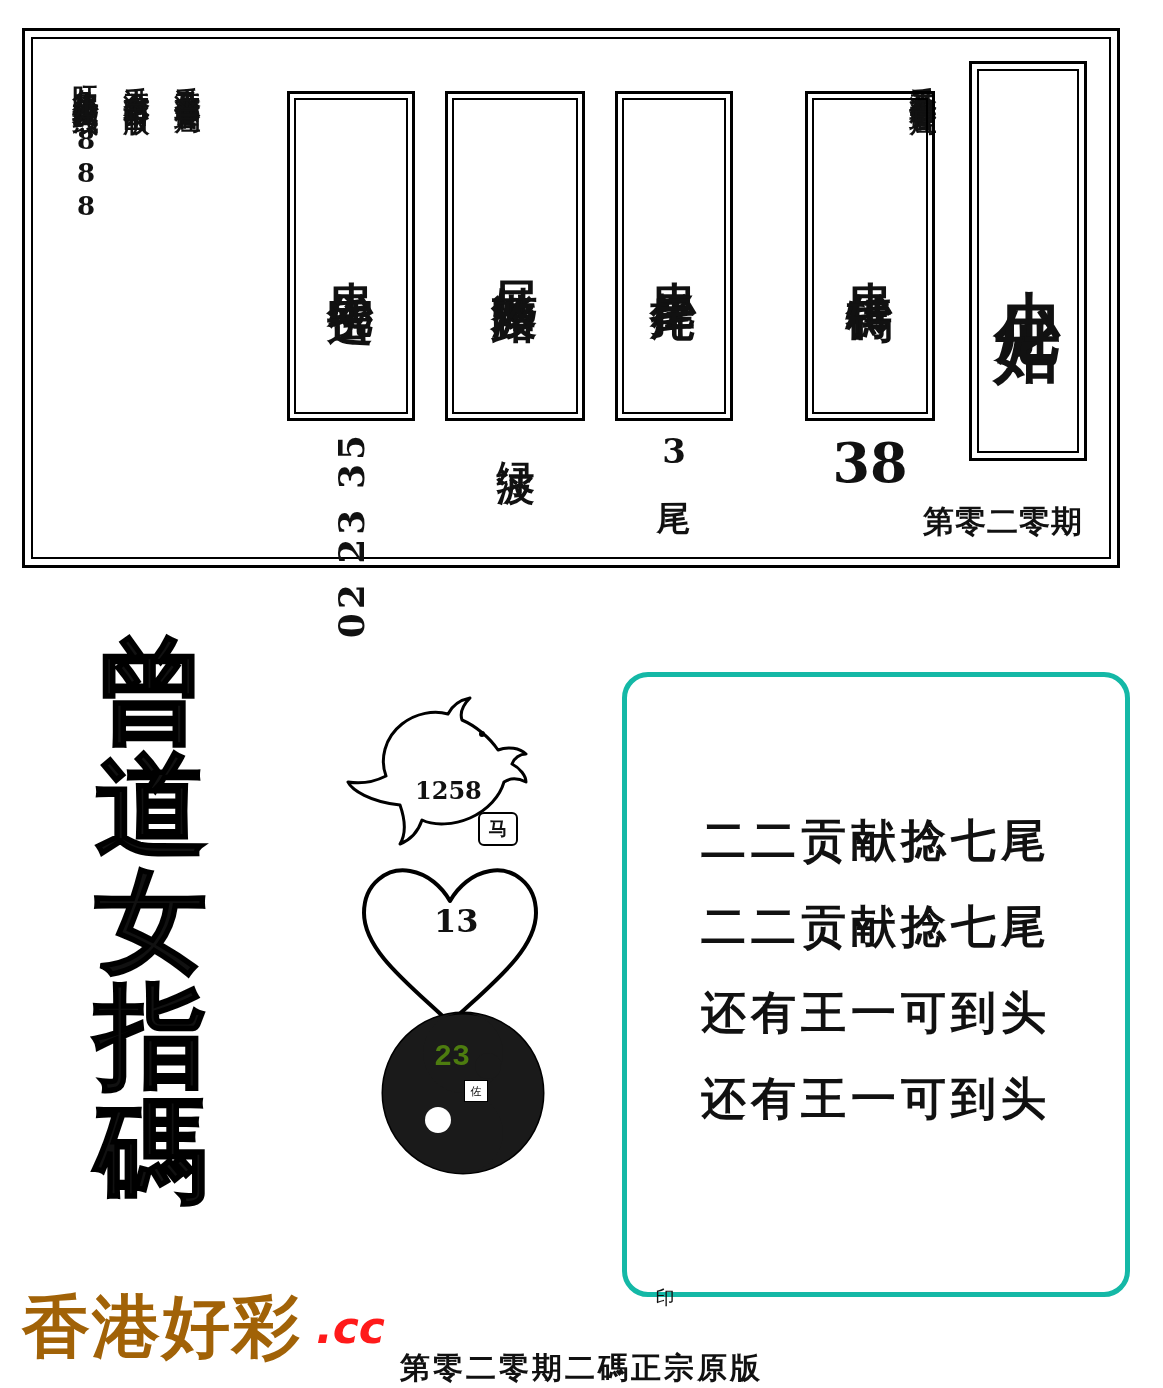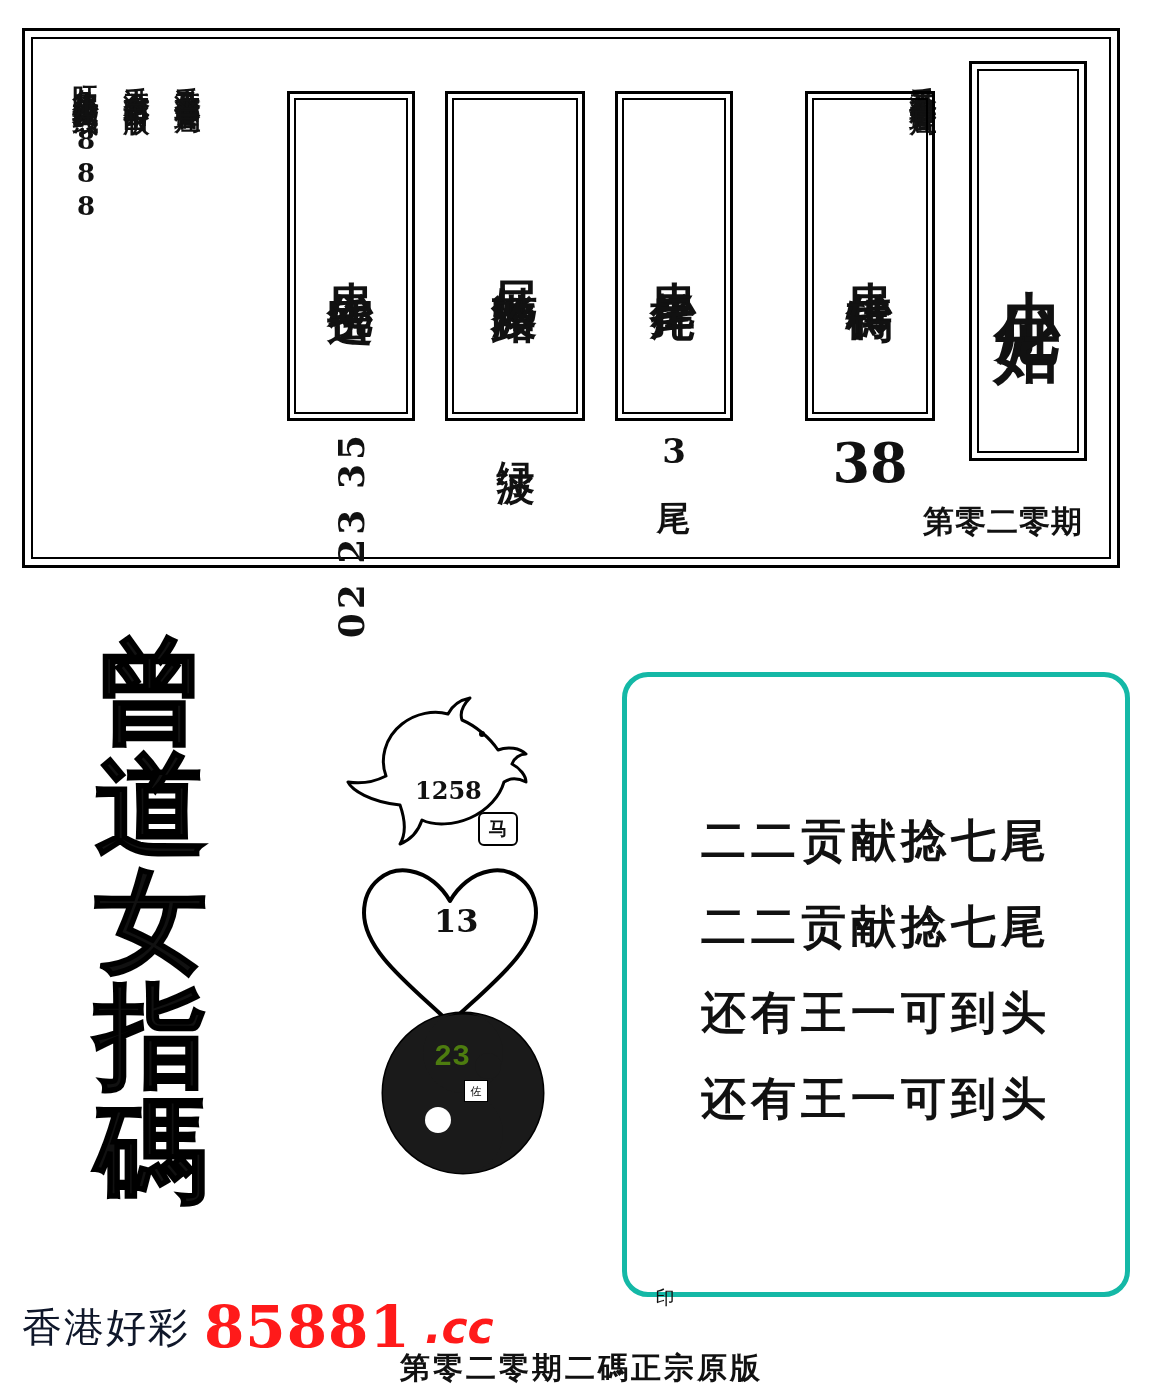--- a/index.html
+++ b/index.html
@@ -273,23 +273,23 @@
     left: 22px;
     top: 1296px;
     width: 740px;
     height: 62px;
     display: flex;
     align-items: center;
     gap: 14px;
   }
   .wm-cn {
     font-family: "DejaVu Sans", "Liberation Sans", sans-serif;
-    font-size: 40px;
-    font-weight: normal;
-    color: #0f172a;
+    font-size: 68px;
+    font-weight: bold;
+    color: #a16207;
     letter-spacing: 2px;
   }
   .wm-num {
     font-family: "DejaVu Serif", "Liberation Serif", serif;
     font-size: 58px;
     font-weight: bold;
     color: #ff1a1a;
     letter-spacing: 1px;
   }
   .wm-cc {
@@ -428,17 +428,16 @@
 <div class="verse-box">
   <div class="verse-line">二二贡献捻七尾</div>
   <div class="verse-line">二二贡献捻七尾</div>
   <div class="verse-line">还有王一可到头</div>
   <div class="verse-line">还有王一可到头</div>
   <div class="verse-seal">印</div>
 </div>
 
 <div class="watermark">
   <span class="wm-cn">香港好彩</span>
-  <span class="wm-num">85881</span>
   <span class="wm-cc">.cc</span>
 </div>
 
 <div class="footer-line">第零二零期二碼正宗原版</div>
 
 </body></html>

